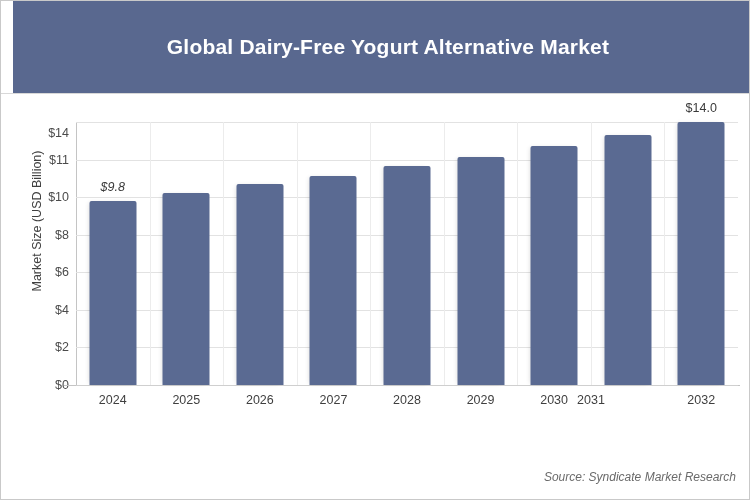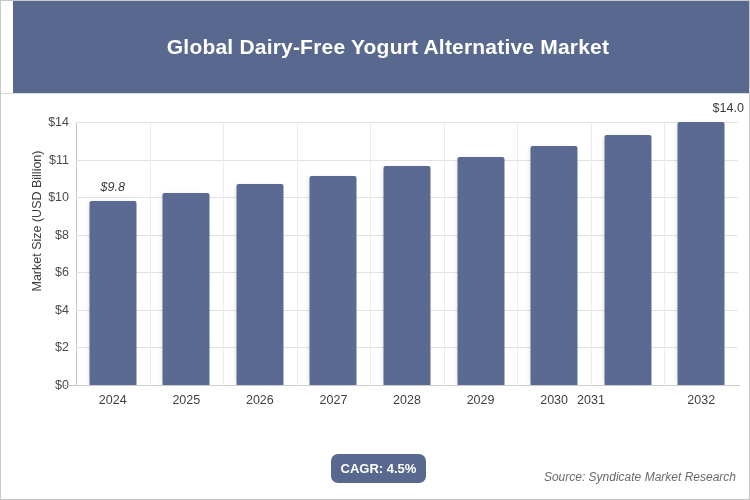--- a/index.html
+++ b/index.html
@@ -225,21 +225,21 @@
         <div class="ytick-label" style="top: 187.857px;">$4</div>
         <div class="ytick-mark" style="top: 187.857px;"></div>
         <div class="ytick-label" style="top: 150.286px;">$6</div>
         <div class="ytick-mark" style="top: 150.286px;"></div>
         <div class="ytick-label" style="top: 112.714px;">$8</div>
         <div class="ytick-mark" style="top: 112.714px;"></div>
         <div class="ytick-label" style="top: 75.1429px;">$10</div>
         <div class="ytick-mark" style="top: 75.1429px;"></div>
         <div class="ytick-label" style="top: 37.5714px;">$11</div>
         <div class="ytick-mark" style="top: 37.5714px;"></div>
-        <div class="ytick-label" style="top: 0px;">$14</div>
+        <div class="ytick-label" style="top: 11px;">$14</div>
         <div class="ytick-mark" style="top: 0px;"></div>
       </div>
     <div id="y-axis-line"></div>
     <div id="x-axis-line"></div>
 
     <div id="plot">
         <div class="gridline baseline" style="top: 263px;"></div>
         <div class="gridline" style="top: 225.429px;"></div>
         <div class="gridline" style="top: 187.857px;"></div>
         <div class="gridline" style="top: 150.286px;"></div>
@@ -275,25 +275,24 @@
         <div class="bar-slot" style="left: 441.333px; width: 73.5556px;">
           <div class="bar" title="2030: 12.7" style="height: 238.579px; background: rgb(90, 106, 146);"></div>
         </div>
         <div class="vgrid" style="left: 514.889px;"></div>
         <div class="bar-slot" style="left: 514.889px; width: 73.5556px;">
           <div class="bar" title="2031: 13.3" style="height: 249.85px; background: rgb(90, 106, 146);"></div>
         </div>
         <div class="vgrid" style="left: 588.444px;"></div>
         <div class="bar-slot" style="left: 588.444px; width: 73.5556px;">
           <div class="bar" title="2032: 14" style="height: 263px; background: rgb(90, 106, 146);"></div>
-          <div class="bar-value" style="top: -21px; margin-left: 27px;">$14.0</div>
+          <div class="bar-value" style="top: -21px;">$14.0</div>
         </div>
       </div>
 
-    <div id="cagr-badge">CAGR: 4.5%</div>
     <div id="source-note">Source: Syndicate Market Research</div>
   <div class="xtick-label" style="left: 111.778px;">2024</div>
       <div class="xtick-label" style="left: 185.333px;">2025</div>
       <div class="xtick-label" style="left: 258.889px;">2026</div>
       <div class="xtick-label" style="left: 332.444px;">2027</div>
       <div class="xtick-label" style="left: 406px;">2028</div>
       <div class="xtick-label" style="left: 479.556px;">2029</div>
       <div class="xtick-label" style="left: 553.111px;">2030</div>
       <div class="xtick-label" style="left: 590px;">2031</div>
       <div class="xtick-label" style="left: 700.222px;">2032</div>

